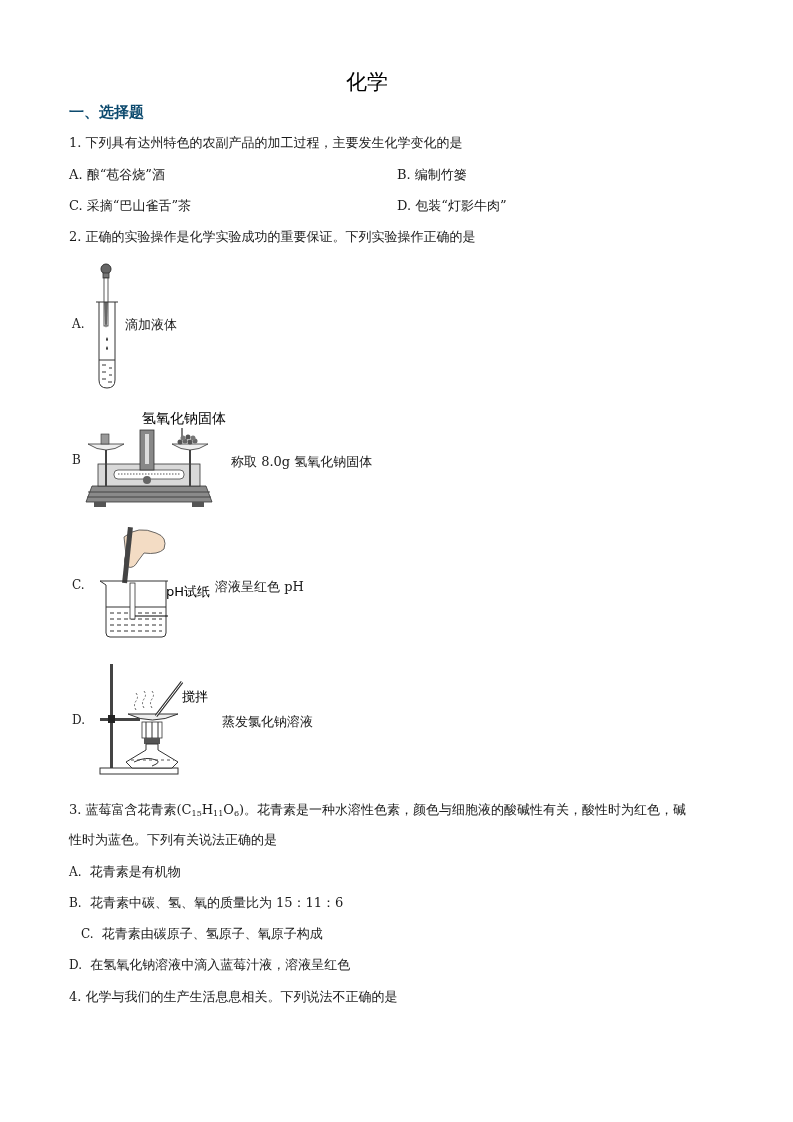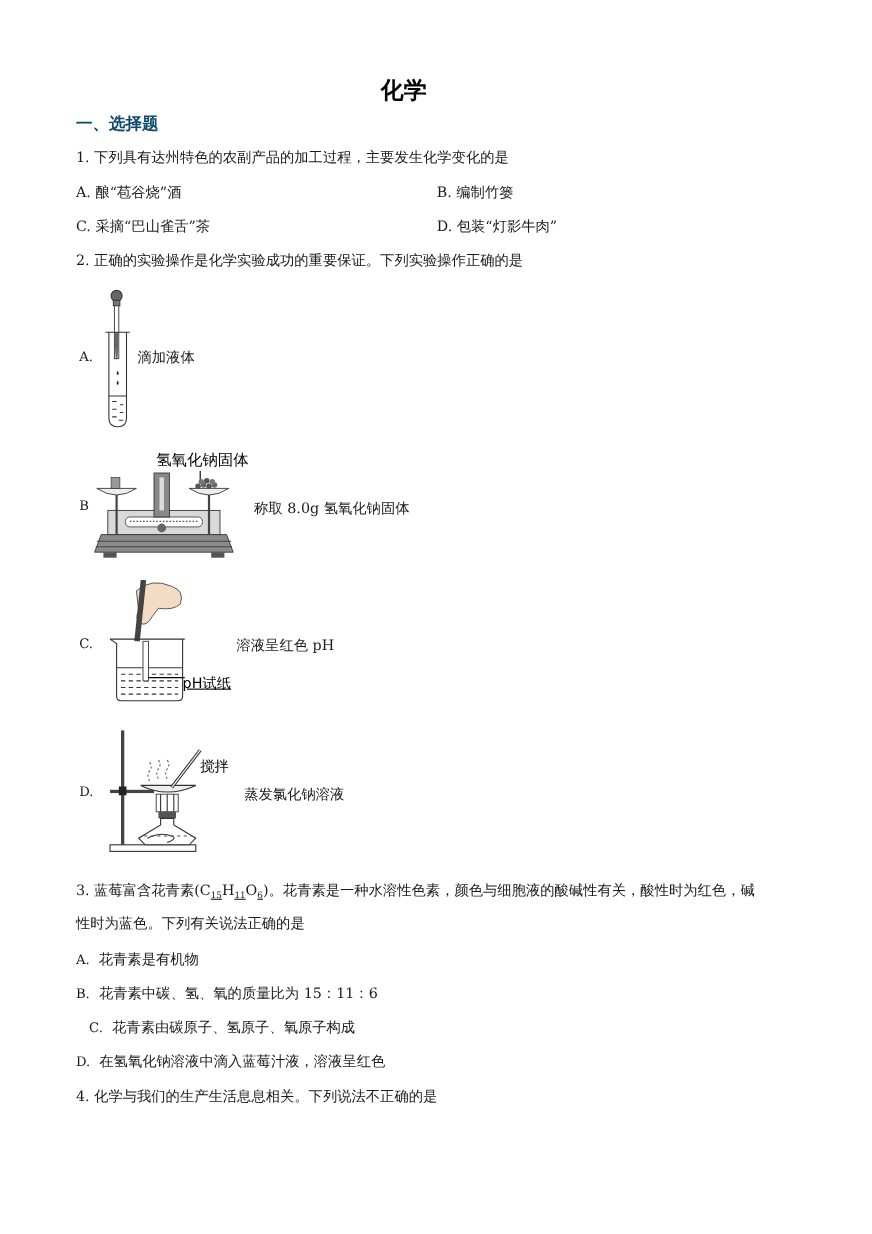--- a/index.html
+++ b/index.html
@@ -5,32 +5,32 @@
   html, body { margin: 0; padding: 0; background: #ffffff; }
   body {
     width: 793px; height: 1122px; position: relative; overflow: hidden;
     font-family: "DejaVu Serif", "Liberation Serif", serif;
     color: #1a1a1a;
   }
   .abs { position: absolute; white-space: nowrap; }
   .title {
     left: 0; width: 734px; top: 68px; text-align: center;
     font-family: "DejaVu Sans", "Liberation Sans", sans-serif;
-    font-size: 21px; font-weight: bold; color: #000;
+    font-size: 21px; font-weight: normal; color: #000;
   }
   .section {
     left: 69px; top: 103px; font-size: 15px; font-weight: bold;
     font-family: "DejaVu Sans", "Liberation Sans", sans-serif; color: #0c4a6e;
   }
   .q { font-size: 13px; left: 69px; }
   .opt { font-size: 13px; }
   .lbl { font-size: 12px; color: #222; }
   .cap { font-size: 13px; }
   .fig-label { font-family: "DejaVu Sans", "Liberation Sans", sans-serif; font-size: 13px; color:#000; }
-  sub { font-size: 8px; vertical-align: -2px; text-decoration: underline; }
+  sub { font-size: 8px; vertical-align: -2px; }
   svg { position: absolute; }
 </style>
 </head>
 <body>
 
 <div class="abs title">化学</div>
 <div class="abs section">一、选择题</div>
 
 <div class="abs q" style="top:134px;">1. 下列具有达州特色的农副产品的加工过程，主要发生化学变化的是</div>
 <div class="abs opt" style="left:69px; top:166px;">
@@ -127,21 +127,21 @@
   <line x1="8" y1="80" x2="68" y2="80" stroke="#333"></line>
   <line x1="12" y1="86" x2="64" y2="86" stroke="#333" stroke-dasharray="4 3"></line>
   <line x1="12" y1="92" x2="64" y2="92" stroke="#333" stroke-dasharray="4 3"></line>
   <line x1="12" y1="98" x2="64" y2="98" stroke="#333" stroke-dasharray="4 3"></line>
   <line x1="12" y1="104" x2="64" y2="104" stroke="#333" stroke-dasharray="4 3"></line>
 
   <rect x="32" y="56" width="5" height="36" fill="#fff" stroke="#333" stroke-width="0.8"></rect>
 
   <line x1="37" y1="89" x2="70" y2="89" stroke="#000" stroke-width="1"></line>
 </svg>
-<div class="abs fig-label" style="left:166px; top:612px;text-decoration:underline;">pH试纸</div>
+<div class="abs fig-label" style="left:166px; top:583px;">pH试纸</div>
 <div class="abs cap" style="left:215px; top:578px;">溶液呈红色 pH</div>
 
 <div class="abs lbl" style="left:72px; top:713px;">D.</div>
 <svg style="left:98px; top:662px;" width="90" height="114" viewBox="0 0 90 114">
 
   <rect x="12" y="2" width="3" height="104" fill="#444"></rect>
 
   <rect x="2" y="106" width="78" height="6" fill="#fff" stroke="#333" stroke-width="1"></rect>
 
   <rect x="2" y="56" width="40" height="3" fill="#444"></rect>

